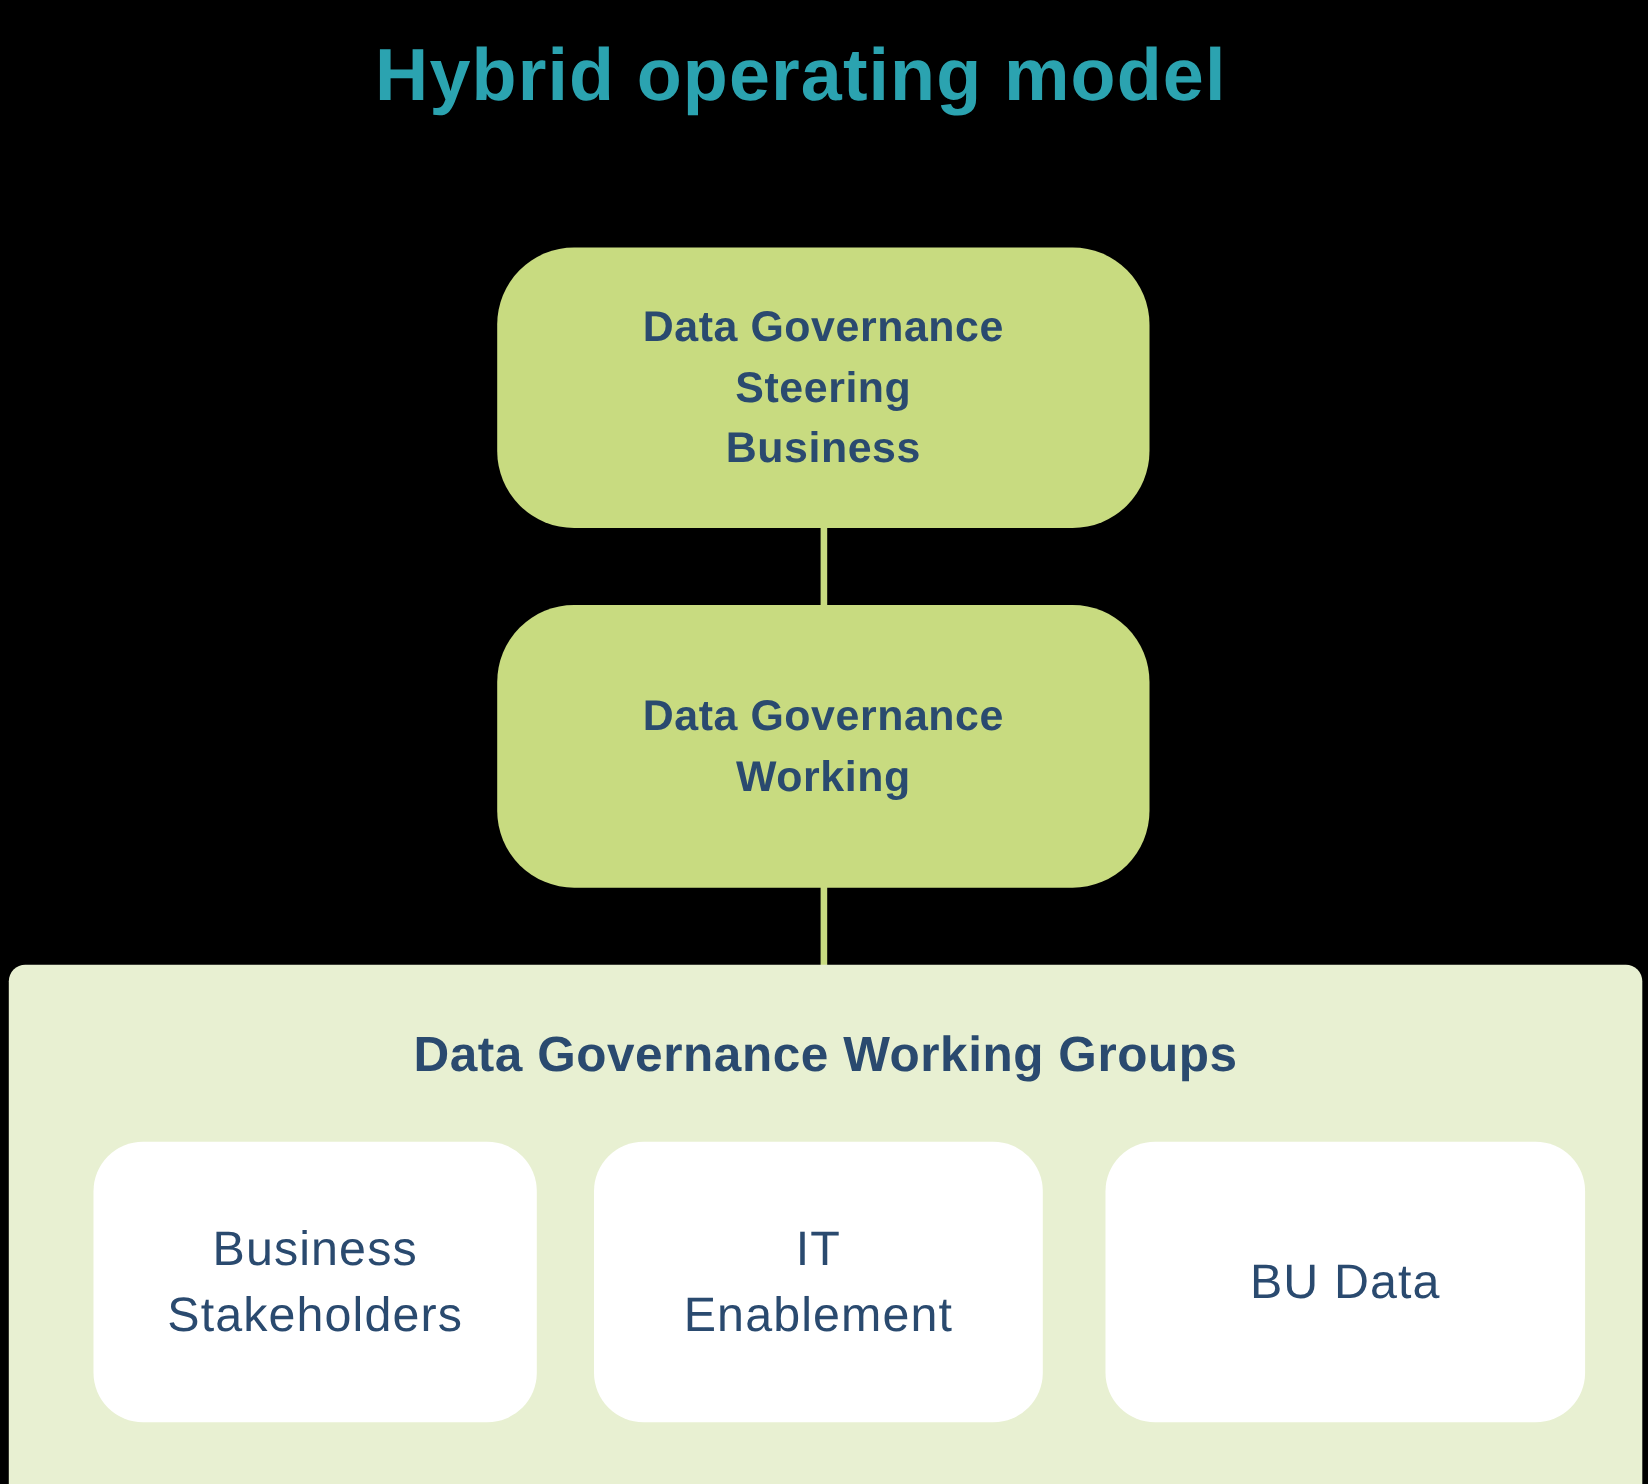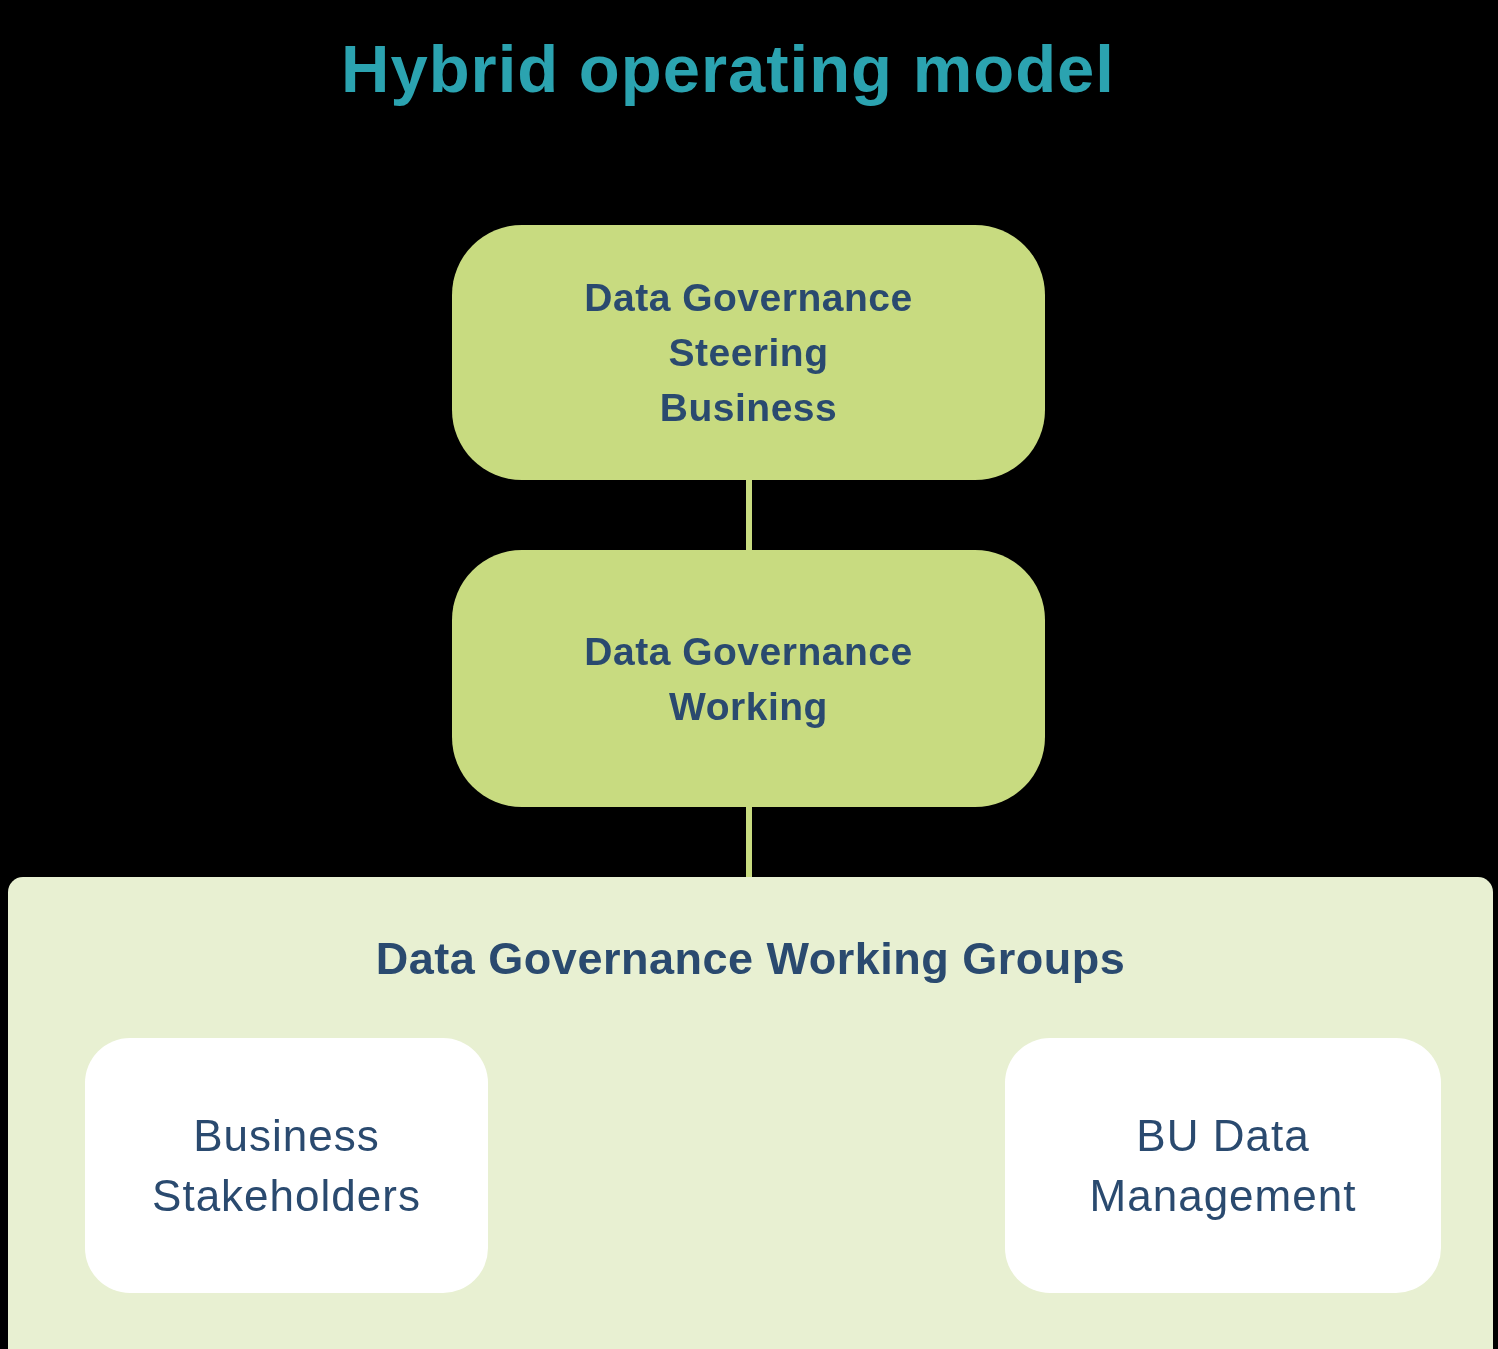--- a/index.html
+++ b/index.html
@@ -114,18 +114,21 @@
 <div class="connector connector-2"></div>
 
 <div class="panel">
   <h2 class="panel-heading">Data Governance Working Groups</h2>
 
   <div class="card card-business">
     <div class="line">Business</div>
     <div class="line">Stakeholders</div>
   </div>
 
+  <div class="card card-it">
+    <div class="line">IT</div>
+    <div class="line">Enablement</div>
+  </div>
 
   <div class="card card-bu">
     <div class="line">BU Data</div>
-    <div class="line">Management</div>
   </div>
 </div>
 
 </body></html>

